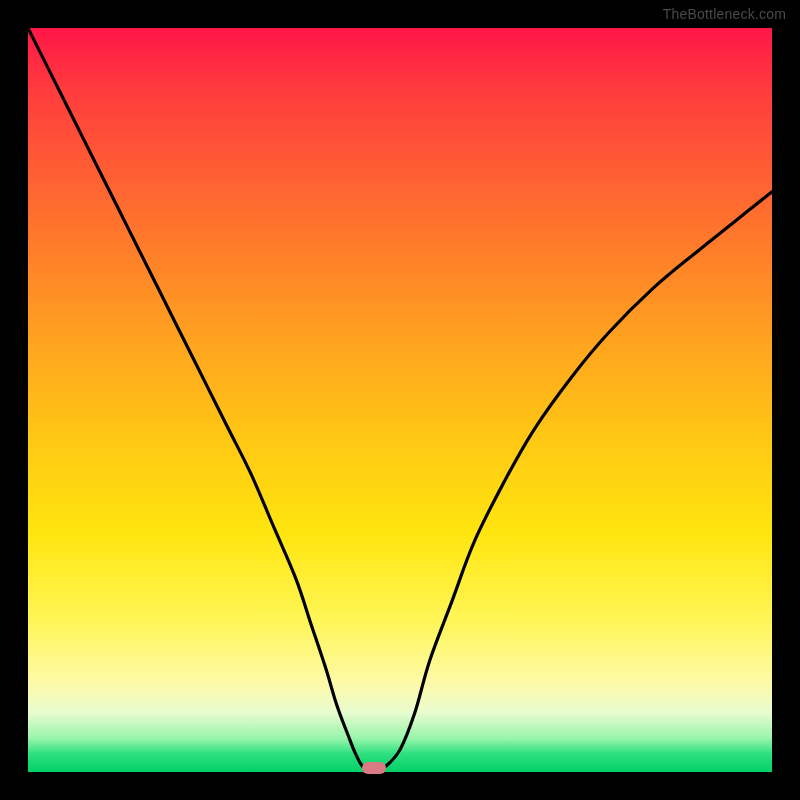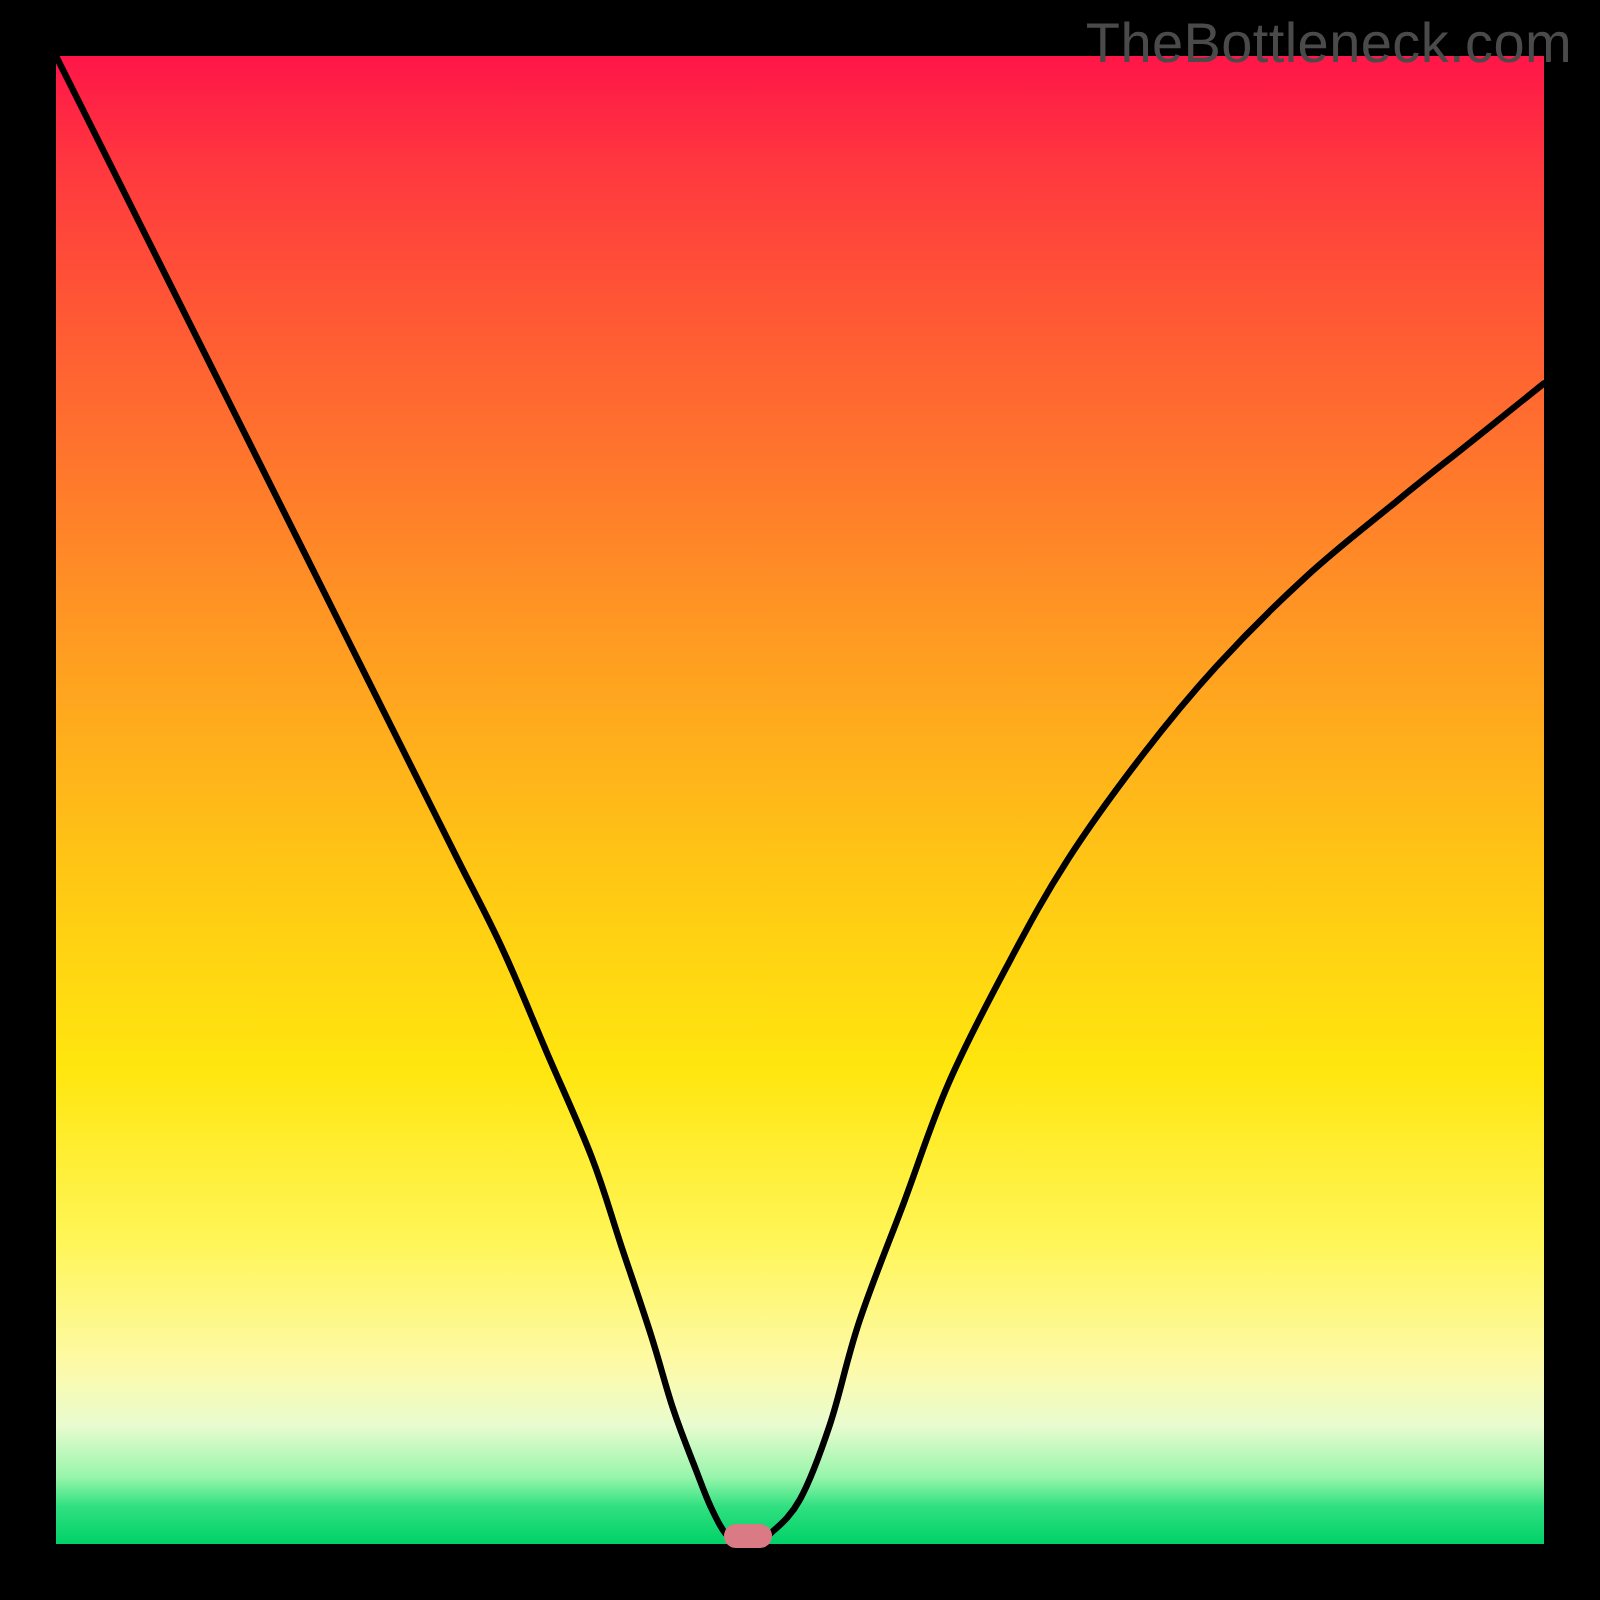--- a/index.html
+++ b/index.html
@@ -8,21 +8,21 @@
     position: relative;
     width: 800px;
     height: 800px;
     background: #000;
   }
   .watermark {
     position: absolute;
     top: 6px;
     right: 14px;
     font-family: Arial, Helvetica, sans-serif;
-    font-size: 28px;
+    font-size: 14px;
     font-weight: 500;
     color: #4a4a4a;
     letter-spacing: 0.2px;
     z-index: 4;
   }
   .plot-area {
     position: absolute;
     left: 28px;
     top: 28px;
     width: 744px;

